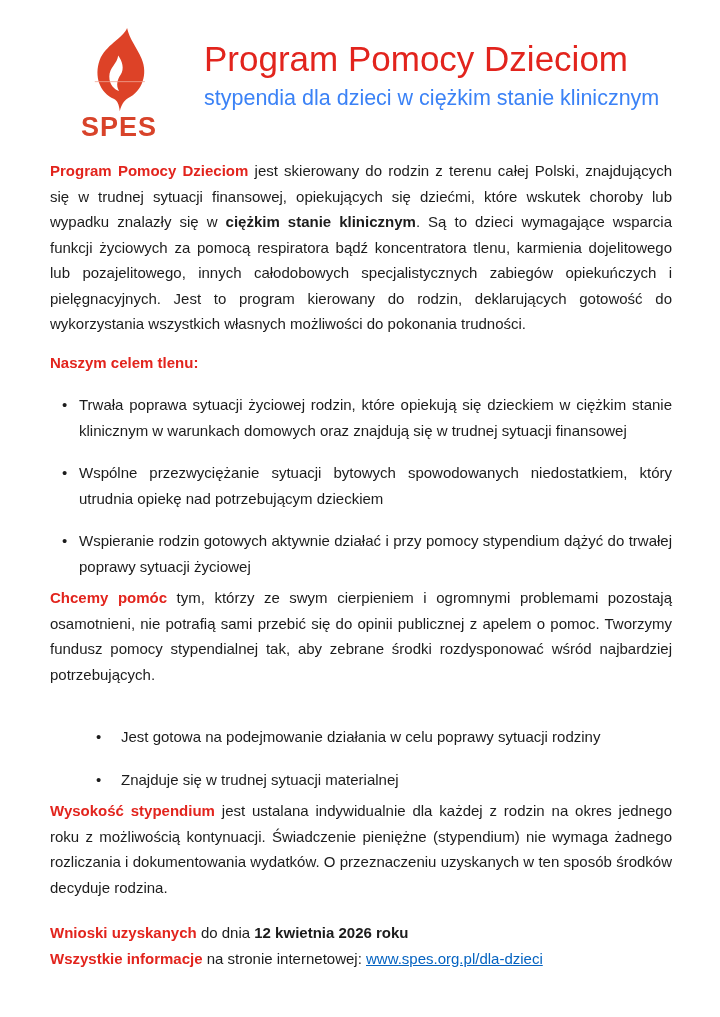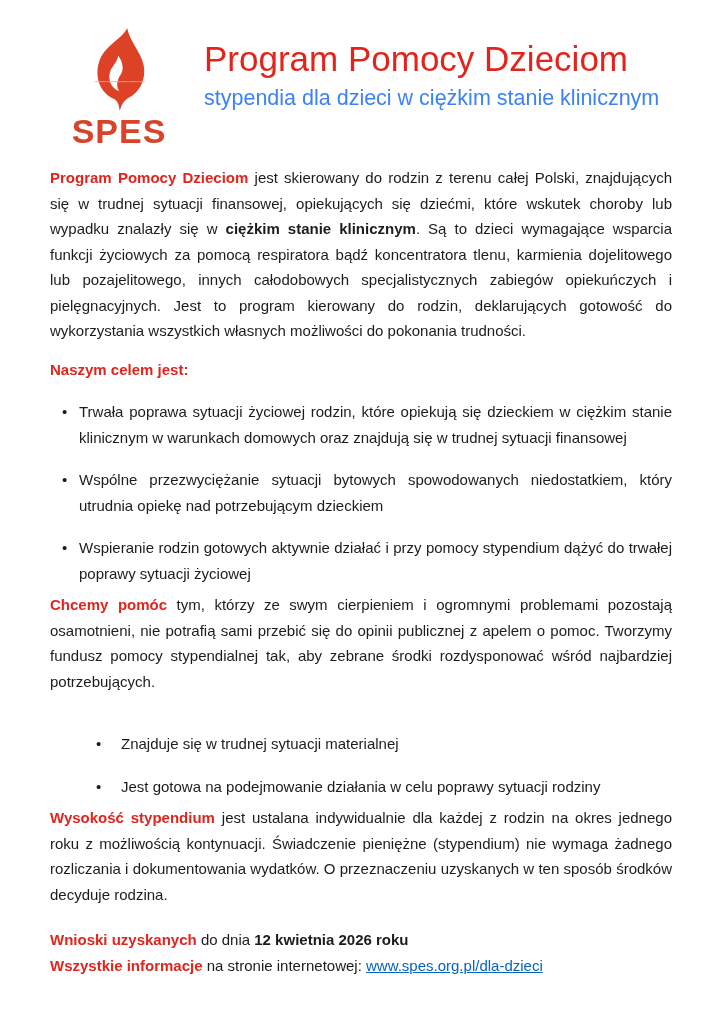--- a/index.html
+++ b/index.html
@@ -5,21 +5,21 @@
   html,body{margin:0;padding:0;background:#ffffff;}
   .page{
     width:720px;height:1017px;background:#ffffff;position:relative;
     font-family:"Liberation Sans", sans-serif;color:#1c1c1c;overflow:hidden;
   }
   
   .header{display:flex;align-items:flex-start;padding:26px 40px 0 58px;}
   .logo-box{width:122px;flex:0 0 auto;text-align:center;}
   .logo-flame{display:block;margin:2px auto 0;}
   .logo-word{
-    font-weight:700;font-size:34px;letter-spacing:1px;color:#d8432a;
+    font-weight:700;font-size:27px;letter-spacing:1px;color:#d8432a;
     line-height:1;margin-top:2px;
   }
   .title-box{margin-left:24px;padding-top:14px;}
   .doc-title{
     font-size:35px;line-height:1.1;color:#e2241d;font-weight:400;
     letter-spacing:0px;white-space:nowrap;
   }
   .doc-subtitle{
     font-size:21.5px;color:#3b82f6;margin-top:7px;white-space:nowrap;
   }
@@ -69,33 +69,33 @@
     <div class="title-box">
       <div class="doc-title">Program Pomocy Dzieciom</div>
       <div class="doc-subtitle">stypendia dla dzieci w ciężkim stanie klinicznym</div>
     </div>
   </div>
 
   <div class="content">
 
     <p><span class="lead">Program Pomocy Dzieciom</span><span> jest skierowany do rodzin z terenu całej Polski, znajdujących się w trudnej sytuacji finansowej, opiekujących się dziećmi, które wskutek choroby lub wypadku znalazły się w </span><span class="b">ciężkim stanie klinicznym</span><span>. Są to dzieci wymagające wsparcia funkcji życiowych za pomocą respiratora bądź koncentratora tlenu, karmienia dojelitowego lub pozajelitowego, innych całodobowych specjalistycznych zabiegów opiekuńczych i pielęgnacyjnych. Jest to program kierowany do rodzin, deklarujących gotowość do wykorzystania wszystkich własnych możliwości do pokonania trudności.</span></p>
 
-    <div class="hd">Naszym celem jest:</div>
+    <div class="hd">Naszym celem tlenu:</div>
     <ul class="l1">
       <li>Trwała poprawa sytuacji życiowej rodzin, które opiekują się dzieckiem w ciężkim stanie klinicznym w warunkach domowych oraz znajdują się w trudnej sytuacji finansowej</li>
       <li>Wspólne przezwyciężanie sytuacji bytowych spowodowanych niedostatkiem, który utrudnia opiekę nad potrzebującym dzieckiem</li>
       <li>Wspieranie rodzin gotowych aktywnie działać i przy pomocy stypendium dążyć do trwałej poprawy sytuacji życiowej</li>
     </ul>
 
     <p><span class="lead">Chcemy pomóc</span><span> tym, którzy ze swym cierpieniem i ogromnymi problemami pozostają osamotnieni, nie potrafią sami przebić się do opinii publicznej z apelem o pomoc. Tworzymy fundusz pomocy stypendialnej tak, aby zebrane środki rozdysponować wśród najbardziej potrzebujących.</span></p>
 
     <div class="gap"></div>
     <ul class="l2">
+      <li>Jest gotowa na podejmowanie działania w celu poprawy sytuacji rodziny</li>
       <li>Znajduje się w trudnej sytuacji materialnej</li>
-      <li>Jest gotowa na podejmowanie działania w celu poprawy sytuacji rodziny</li>
     </ul>
 
     <p><span class="lead">Wysokość stypendium</span><span> jest ustalana indywidualnie dla każdej z rodzin na okres jednego roku z możliwością kontynuacji. Świadczenie pieniężne (stypendium) nie wymaga żadnego rozliczania i dokumentowania wydatków. O przeznaczeniu uzyskanych w ten sposób środków decyduje rodzina.</span></p>
 
     <div class="gap"></div>
     <p class="line"><span class="lead">Wnioski uzyskanych</span><span> do dnia </span><span class="b">12 kwietnia 2026 roku</span></p>
     <p class="line"><span class="lead">Wszystkie informacje</span><span> na stronie internetowej: </span><a class="link">www.spes.org.pl/dla-dzieci</a></p>
 
   </div>
 </div>

